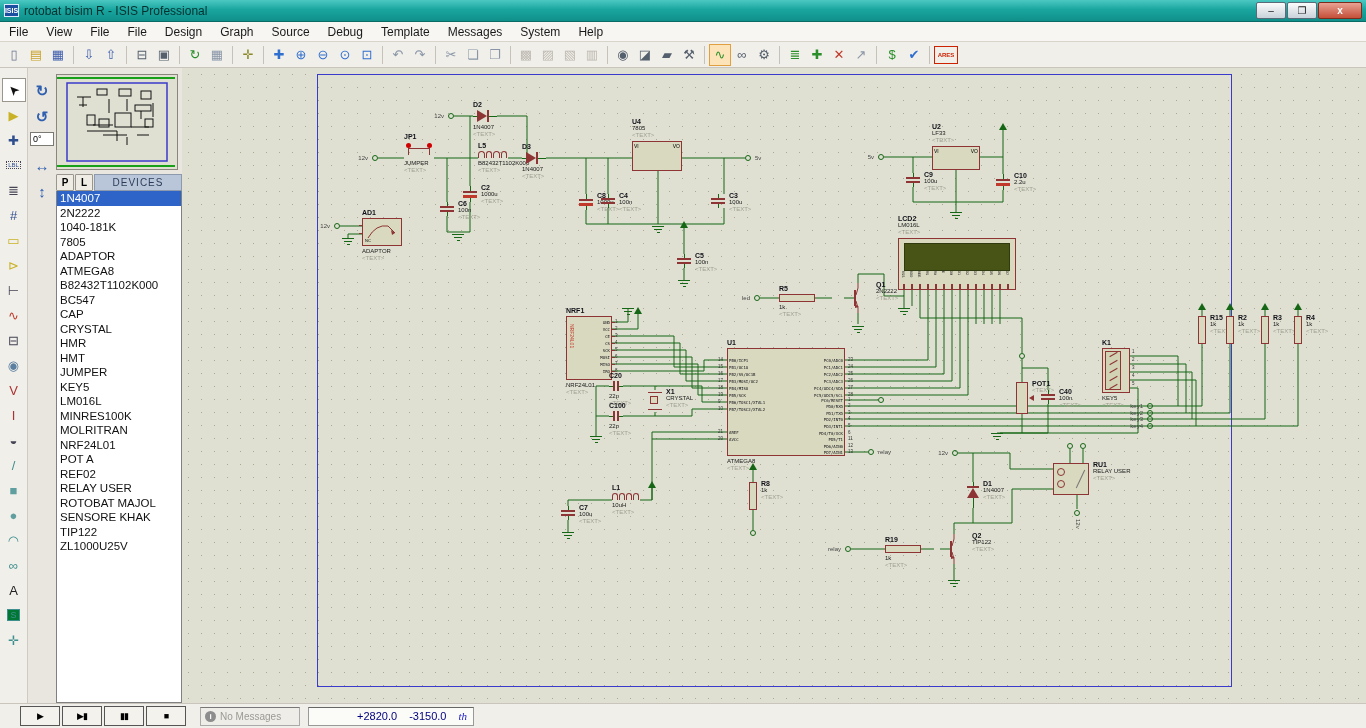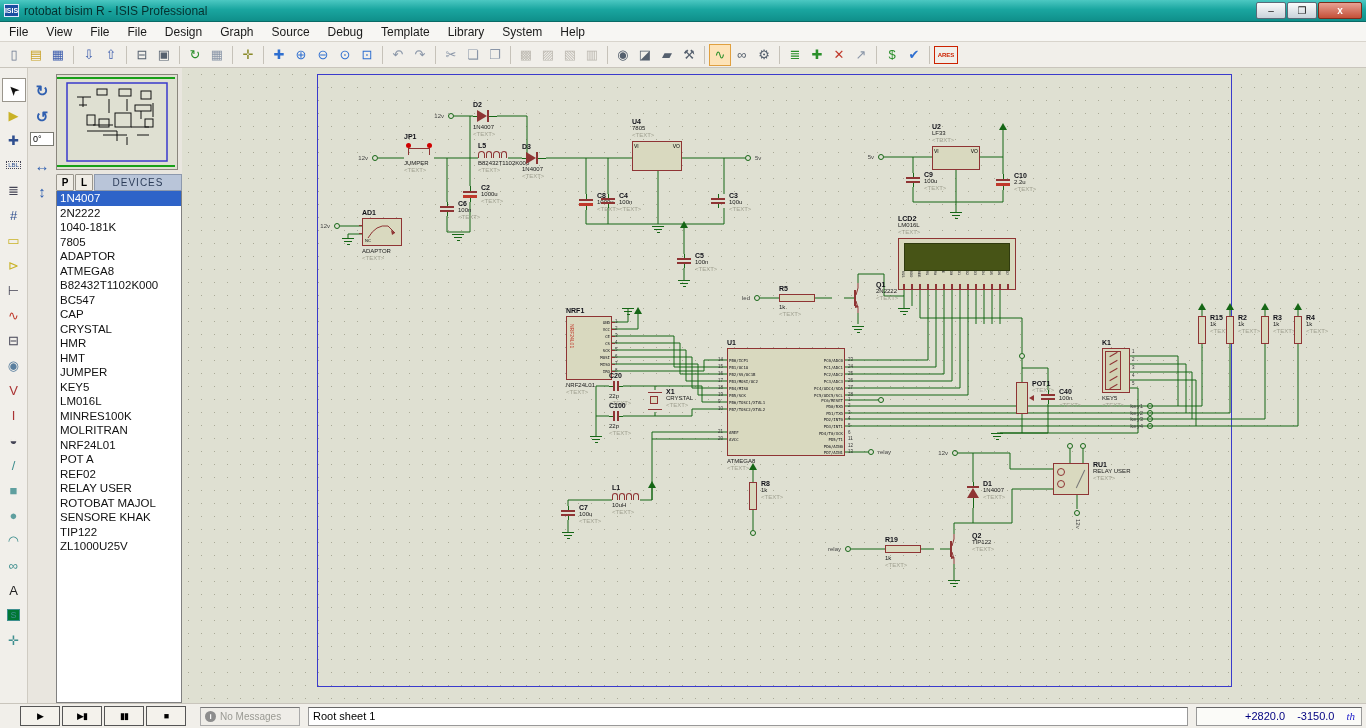--- a/index.html
+++ b/index.html
@@ -77,21 +77,21 @@
 <div id="menubar">
     <div class="menu-item">File</div>
     <div class="menu-item">View</div>
     <div class="menu-item">File</div>
     <div class="menu-item">File</div>
     <div class="menu-item">Design</div>
     <div class="menu-item">Graph</div>
     <div class="menu-item">Source</div>
     <div class="menu-item">Debug</div>
     <div class="menu-item">Template</div>
-    <div class="menu-item">Library</div>
+    <div class="menu-item">Messages</div>
     <div class="menu-item">System</div>
     <div class="menu-item">Help</div>
   </div>
 <div id="toolbar">
     <div class="tbtn" style="color: rgb(107, 120, 144);">▯</div>
     <div class="tbtn" style="color: rgb(201, 162, 39);">▤</div>
     <div class="tbtn" style="color: rgb(63, 95, 174);">▦</div>
     <div class="tsep"></div>
     <div class="tbtn" style="color: rgb(63, 95, 174);">⇩</div>
     <div class="tbtn" style="color: rgb(63, 95, 174);">⇧</div>
@@ -1029,21 +1029,18 @@
   <div id="simrow" style="display:flex;gap:2px;margin-left:16px;">
       <div style="width: 40px; height: 20px; border: 1px solid rgb(85, 85, 85); background: rgb(244, 242, 236); font-size: 9px; display: flex; align-items: center; justify-content: center; letter-spacing: -1px;">▶</div>
       <div style="width: 40px; height: 20px; border: 1px solid rgb(85, 85, 85); background: rgb(244, 242, 236); font-size: 9px; display: flex; align-items: center; justify-content: center; letter-spacing: -1px;">▶▮</div>
       <div style="width: 40px; height: 20px; border: 1px solid rgb(85, 85, 85); background: rgb(244, 242, 236); font-size: 9px; display: flex; align-items: center; justify-content: center; letter-spacing: -1px;">▮▮</div>
       <div style="width: 40px; height: 20px; border: 1px solid rgb(85, 85, 85); background: rgb(244, 242, 236); font-size: 9px; display: flex; align-items: center; justify-content: center; letter-spacing: -1px;">■</div>
     </div>
   <div style="margin-left:14px;width:100px;height:19px;border:1px solid #aaa;border-top-color:#777;background:#efede8;display:flex;align-items:center;gap:4px;padding:0 4px;">
     <span style="width:11px;height:11px;border-radius:50%;background:#8d8d8d;color:#fff;font-size:8px;font-weight:bold;display:flex;align-items:center;justify-content:center;">i</span>
     <span style="font-size:10px;color:#9a9a93;">No Messages</span>
   </div>
-  <div style="margin-left:8px;flex:1;height:19px;border:1px solid #999;border-top-color:#666;background:#fff;font-size:11px;display:flex;align-items:center;padding:0 4px;">
-    <span>Root sheet 1</span>
-  </div>
   <div style="margin-left:8px;width:166px;height:19px;border:1px solid #999;border-top-color:#666;background:#fbfbf8;display:flex;align-items:center;justify-content:flex-end;gap:12px;padding:0 6px;font-size:11px;color:#000080;">
     <span>+2820.0</span>
     <span>-3150.0</span>
     <span style="color:#2222cc;font-style:italic;font-family:'Liberation Serif',serif;">th</span>
   </div>
 </div>
 
 </body></html>

